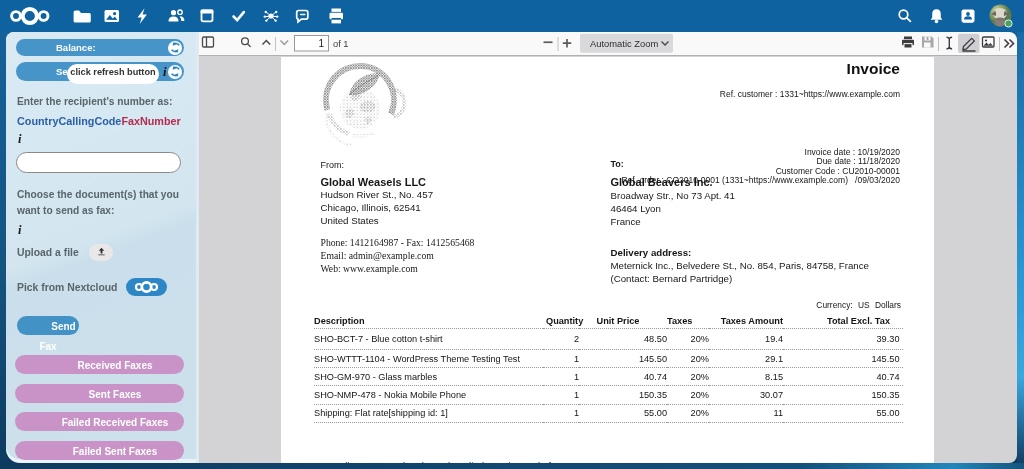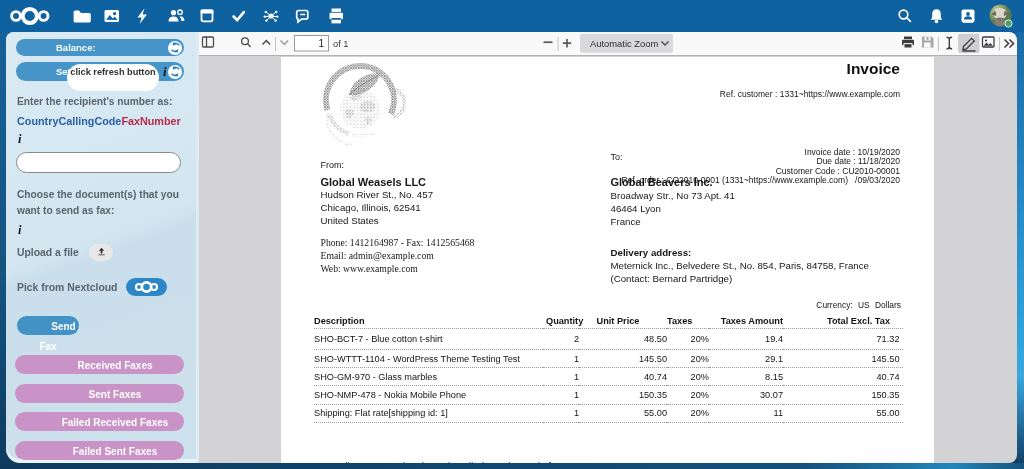--- a/index.html
+++ b/index.html
@@ -154,21 +154,21 @@
             <path d="M3.2 13.8 A7.5 7.5 0 0 0 14.6 15.5"></path>
           </g>
           <path d="M6.6 0.2 L4.8 6.8 11 4.6 z" fill="#2a84c5"></path>
           <path d="M13.4 19.8 L15.2 13.2 9 15.4 z" fill="#2a84c5"></path>
         </svg>
       </span>
   </div>
 
   <div class="pill" style="left:10px;top:30px;width:168px;height:19px;">
     <span class="pilltext" style="position:absolute;left:9px;top:4px;">Set ID:</span>
-    <span style="position:absolute;left:51px;top:1.5px;width:92px;height:27px;background:#fff;border-radius:99px;text-align:center;font-size:9.2px;font-weight:bold;color:#333;line-height:16px;">click refresh button</span>
+    <span style="position:absolute;left:51px;top:1.5px;width:92px;height:20px;background:#fff;border-radius:99px;text-align:center;font-size:9.2px;font-weight:bold;color:#333;line-height:16px;">click refresh button</span>
     <span class="iico" style="left:147px;top:2.5px;color:#111;">i</span>
     <span class="refresh" style="right:2px;top:2.5px;">
         <svg width="11" height="11" viewBox="0 0 20 20">
           <g fill="none" stroke="#2a84c5" stroke-width="2.9">
             <path d="M16.8 6.2 A7.5 7.5 0 0 0 5.4 4.5"></path>
             <path d="M3.2 13.8 A7.5 7.5 0 0 0 14.6 15.5"></path>
           </g>
           <path d="M6.6 0.2 L4.8 6.8 11 4.6 z" fill="#2a84c5"></path>
           <path d="M13.4 19.8 L15.2 13.2 9 15.4 z" fill="#2a84c5"></path>
         </svg>
@@ -325,21 +325,21 @@
       Hudson River St., No. 457<br>
       Chicago, Illinois, 62541<br>
       United States
     </div>
     <div style="position:absolute;left:39.5px;top:178.5px;line-height:13px;font-family:Liberation Serif, serif;">
       Phone: 1412164987 - Fax: 1412565468<br>
       Email: admin@example.com<br>
       Web: www.example.com
     </div>
 
-    <div style="position:absolute;left:329.5px;top:95px;font-size:9px;">To:</div>
+    <div style="position:absolute;left:329.5px;top:102px;font-size:9px;font-weight:bold;">To:</div>
     <div style="position:absolute;left:329.5px;top:119px;line-height:12.9px;">
       <span class="b" style="font-size:11px;">Global Beavers Inc.</span><br>
       Broadway Str., No 73 Apt. 41<br>
       46464 Lyon<br>
       France
     </div>
     <div style="position:absolute;left:329.5px;top:188.5px;line-height:13px;">
       <span class="b">Delivery address:</span><br>
       Meternick Inc., Belvedere St., No. 854, Paris, 84758, France<br>
       (Contact: Bernard Partridge)
@@ -364,21 +364,21 @@
         <td class="b" style="padding-right:5px;">Taxes</td>
             <td class="r b" style="padding-right:0px;">Taxes Amount</td>
             <td class="r b" style="padding-right:13px;">Total Excl. Tax</td>
       </tr>
       <tr class="r1">
             <td>SHO-BCT-7 - Blue cotton t-shirt</td>
             <td class="r">2</td>
             <td class="r">48.50</td>
             <td class="r">20%</td>
             <td class="r">19.4</td>
-            <td class="r" style="padding-right:3.5px;">71.32</td>
+            <td class="r" style="padding-right:3.5px;">39.30</td>
           </tr>
       <tr>
             <td>SHO-WTTT-1104 - WordPress Theme Testing Test</td>
             <td class="r">1</td>
             <td class="r">145.50</td>
             <td class="r">20%</td>
             <td class="r">29.1</td>
             <td class="r" style="padding-right:3.5px;">145.50</td>
           </tr>
       <tr>

